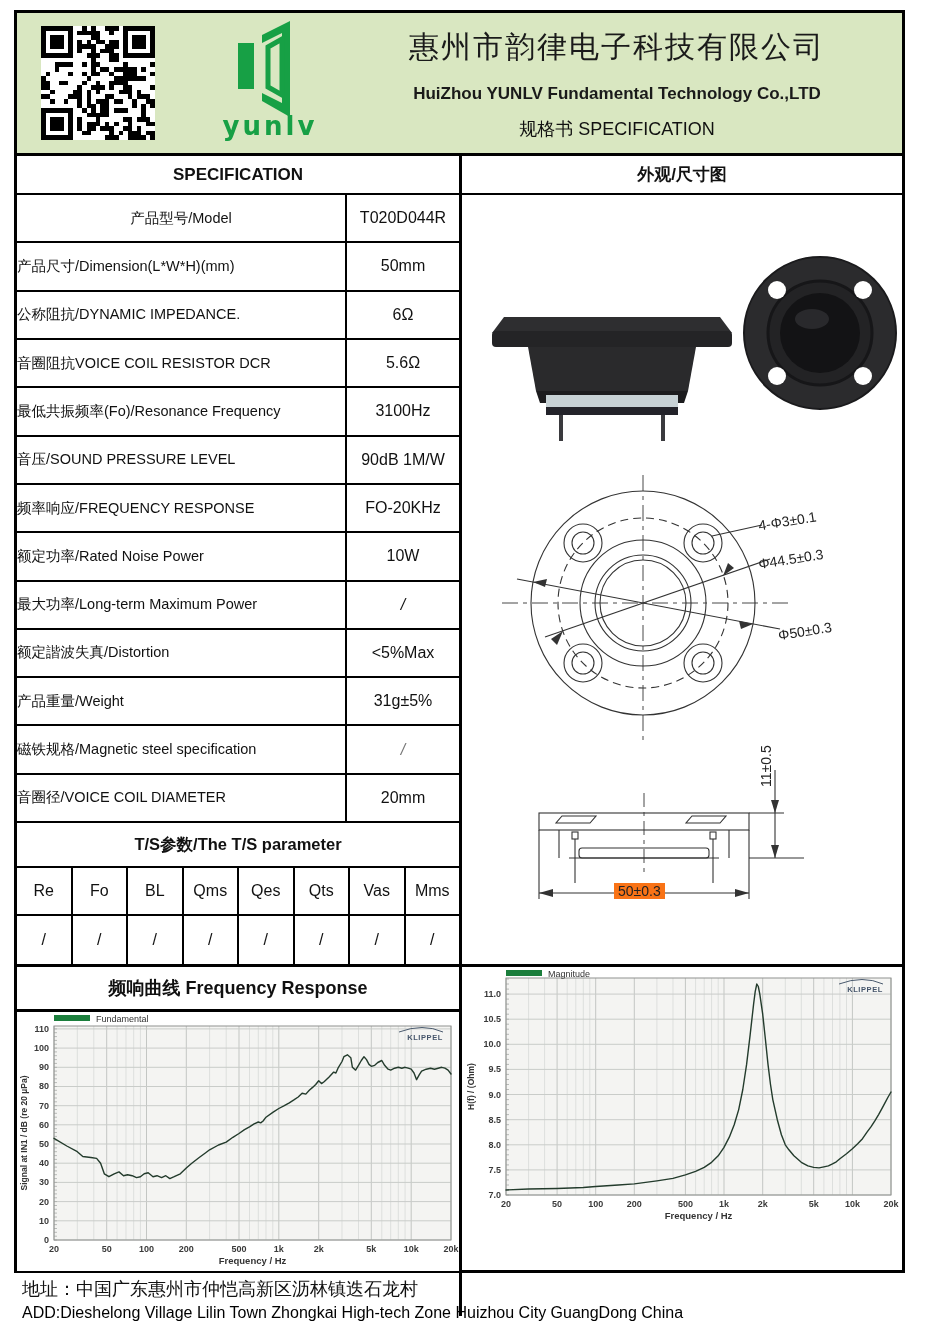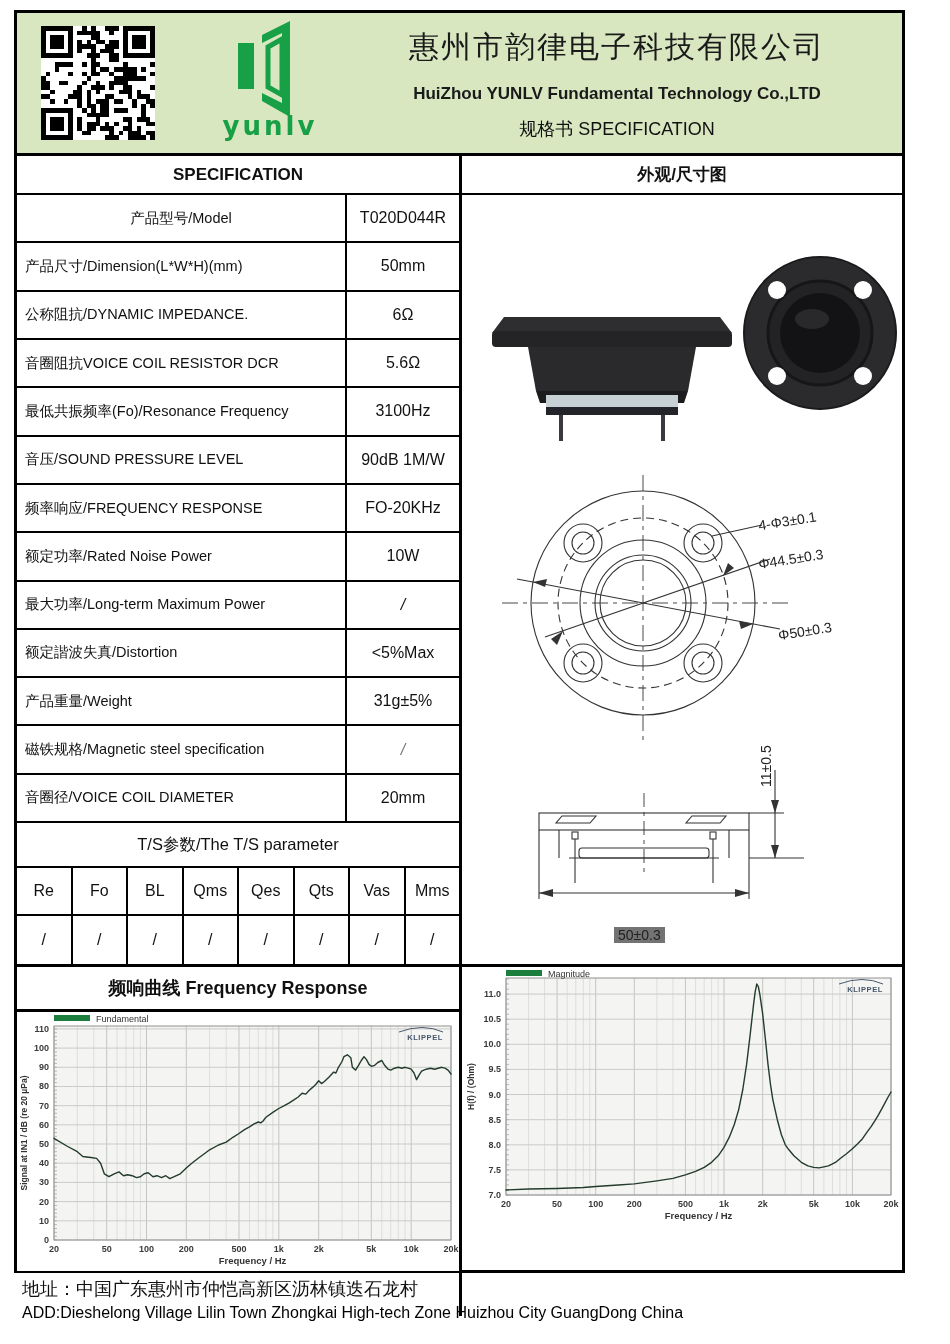--- a/index.html
+++ b/index.html
@@ -19,27 +19,27 @@
   .doc-type{margin-top:13px;font-size:18px;color:#111;}
   
   .body-grid{display:flex;height:808px;border-bottom:3px solid #000;}
   .left-col{width:445px;border-right:3px solid #000;box-sizing:border-box;display:flex;flex-direction:column;}
   .right-col{flex:1;position:relative;}
   .sec-title{height:37px;border-bottom:2px solid #000;display:flex;align-items:center;justify-content:center;
              font-weight:bold;font-size:17px;}
   .spec-rows{height:628px;display:flex;flex-direction:column;}
   .srow{flex:1;display:flex;border-bottom:2px solid #000;box-sizing:border-box;}
   .srow .lbl{width:330px;border-right:2px solid #000;box-sizing:border-box;display:flex;align-items:center;
-             padding-left:8px;font-size:14.5px;}
+             font-size:14.5px;}
   .srow .lbl.center{justify-content:center;padding-left:0;}
   .srow .val{flex:1;display:flex;align-items:center;justify-content:center;font-size:16px;}
   .val.slash{font-style:italic;}
   .val.muted{color:#777;}
   .ts-title{height:45px;border-bottom:2px solid #000;box-sizing:border-box;display:flex;align-items:center;
-            justify-content:center;font-weight:normal;font-size:16.5px;}
+            justify-content:center;font-weight:bold;font-size:16.5px;}
   .ts-grid{height:48px;display:flex;border-bottom:2px solid #000;box-sizing:border-box;}
   .ts-grid.last{border-bottom:none;}
   .ts-cell{flex:1;border-right:2px solid #000;display:flex;align-items:center;justify-content:center;
            font-size:16px;box-sizing:border-box;}
   .ts-cell:last-child{border-right:none;}
   
   .draw-area{position:relative;height:769px;}
   .dim-label{position:absolute;font-size:14px;color:#222;white-space:nowrap;
              font-family:"Liberation Sans",sans-serif;}
   .dim-label.vert{transform:rotate(-90deg);transform-origin:left top;}
@@ -446,21 +446,21 @@
               <line x1="287" y1="663" x2="342" y2="663"></line>
               <line x1="313" y1="575" x2="313" y2="663"></line>
               <polygon points="313,618 309,605 317,605" fill="#333" stroke="none"></polygon>
               <polygon points="313,663 309,650 317,650" fill="#333" stroke="none"></polygon>
             </g>
           </svg>
           <span class="dim-label" style="left:296px;top:318px;transform:rotate(-9deg);">4-Φ3±0.1</span>
           <span class="dim-label" style="left:296px;top:356px;transform:rotate(-9deg);">Φ44.5±0.3</span>
           <span class="dim-label" style="left:316px;top:428px;transform:rotate(-9deg);">Φ50±0.3</span>
           <span class="dim-label vert" style="left:296px;top:592px;">11±0.5</span>
-          <span class="dim-label" style="left:152px;top:688px;background:#737373;padding:0 4px;margin-top:44px;">50±0.3</span>
+          <span class="dim-label" style="left:152px;top:688px;background:#f97316;padding:0 4px;">50±0.3</span>
         </div>
       </div>
     </div>
 
     <div class="charts-grid">
       <div class="chart-panel left">
         <div class="chart-title">频响曲线 Frequency Response</div>
         <div class="chart-box">
           <svg id="fr-chart" width="442" height="255">
               <rect x="37" y="14" width="397" height="214" fill="#f4f4f2"></rect>

